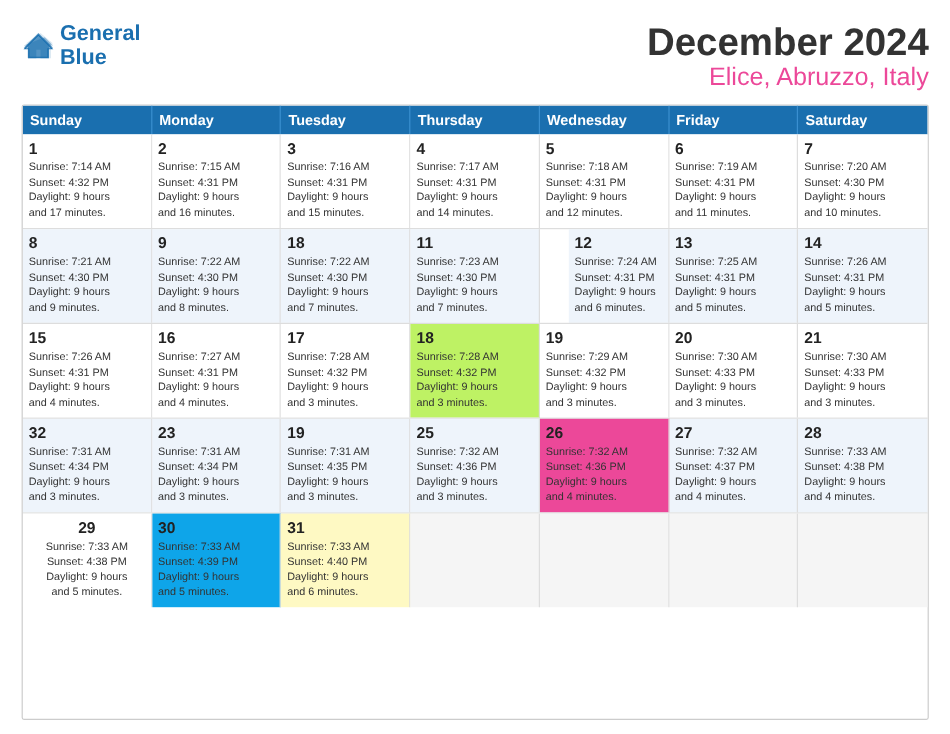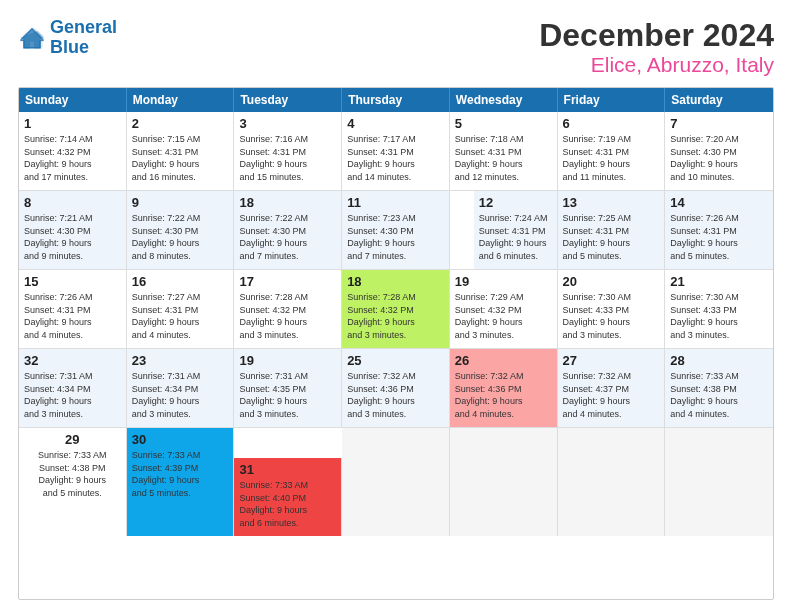--- a/index.html
+++ b/index.html
@@ -254,21 +254,21 @@
             <div class="info">Sunrise: 7:31 AM<br>Sunset: 4:34 PM<br>Daylight: 9 hours<br>and 3 minutes.</div>
           </div>
           <div class="cal-cell" style="background: rgb(238, 244, 251);">
             <span class="day-num">19</span>
             <div class="info">Sunrise: 7:31 AM<br>Sunset: 4:35 PM<br>Daylight: 9 hours<br>and 3 minutes.</div>
           </div>
           <div class="cal-cell" style="background: rgb(238, 244, 251);">
             <span class="day-num">25</span>
             <div class="info">Sunrise: 7:32 AM<br>Sunset: 4:36 PM<br>Daylight: 9 hours<br>and 3 minutes.</div>
           </div>
-          <div class="cal-cell" style="background: #fca5a5;">
+          <div class="cal-cell" style="background: #ec4899;">
             <span class="day-num">26</span>
             <div class="info">Sunrise: 7:32 AM<br>Sunset: 4:36 PM<br>Daylight: 9 hours<br>and 4 minutes.</div>
           </div>
           <div class="cal-cell" style="background: rgb(238, 244, 251);">
             <span class="day-num">27</span>
             <div class="info">Sunrise: 7:32 AM<br>Sunset: 4:37 PM<br>Daylight: 9 hours<br>and 4 minutes.</div>
           </div>
           <div class="cal-cell" style="background: rgb(238, 244, 251);">
             <span class="day-num">28</span>
             <div class="info">Sunrise: 7:33 AM<br>Sunset: 4:38 PM<br>Daylight: 9 hours<br>and 4 minutes.</div>
@@ -276,21 +276,21 @@
         </div>
         <div class="cal-row">
           <div class="cal-cell" style="background: rgb(255, 255, 255); text-align: center;">
             <span class="day-num">29</span>
             <div class="info">Sunrise: 7:33 AM<br>Sunset: 4:38 PM<br>Daylight: 9 hours<br>and 5 minutes.</div>
           </div>
           <div class="cal-cell" style="background: #0ea5e9;">
             <span class="day-num">30</span>
             <div class="info">Sunrise: 7:33 AM<br>Sunset: 4:39 PM<br>Daylight: 9 hours<br>and 5 minutes.</div>
           </div>
-          <div class="cal-cell" style="background: #ef4444; margin-top: 30px;">
+          <div class="cal-cell" style="background: #fef9c3;">
             <span class="day-num">31</span>
             <div class="info">Sunrise: 7:33 AM<br>Sunset: 4:40 PM<br>Daylight: 9 hours<br>and 6 minutes.</div>
           </div>
           <div class="cal-cell empty"></div>
           <div class="cal-cell empty"></div>
           <div class="cal-cell empty"></div>
           <div class="cal-cell empty"></div>
         </div>
       </div>
   </div>

